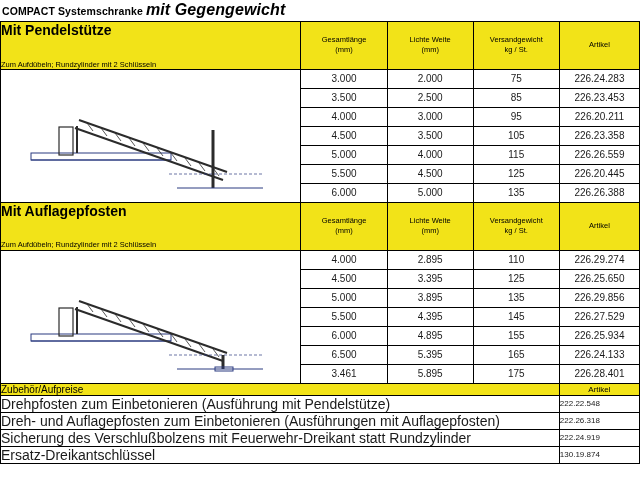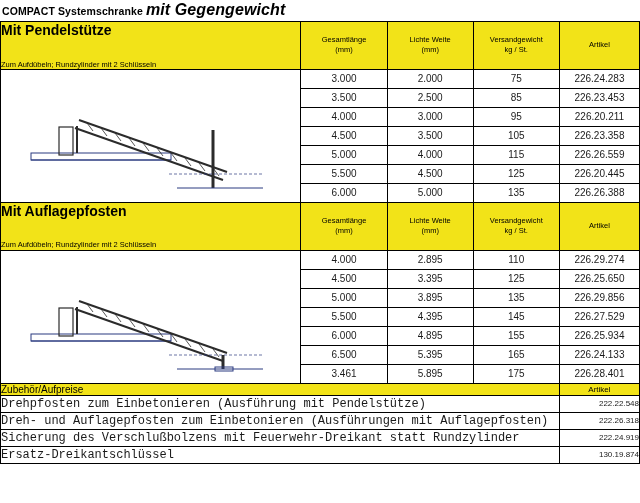--- a/index.html
+++ b/index.html
@@ -116,27 +116,26 @@
   }
   .acc-hdr-right {
     text-align: center;
     font-weight: normal;
     font-size: 8px;
     color: #000;
     padding: 3px 2px;
   }
   .acc-row-left {
     padding: 3px 4px;
-    font-size: 12px;
+    font-size: 14px;
     height: 16px;
     color: #1a1a1a;
-    font-family: Liberation Mono, monospace;
   }
   .acc-row-right {
-    text-align: right;
+    text-align: left;
     font-size: 8px;
     color: #1a1a1a;
   }
 </style>
 </head>
 <body>
 
 <div class="page">
 
   <div class="doc-title">

